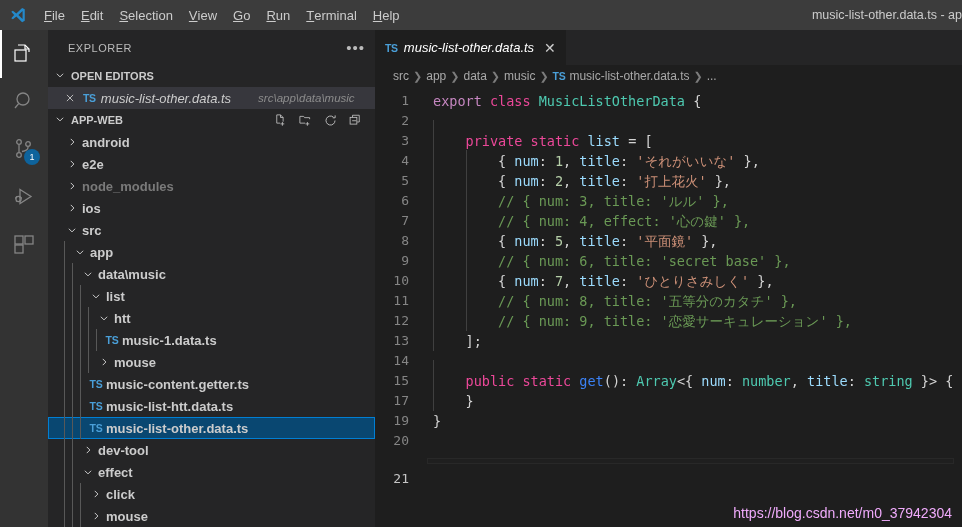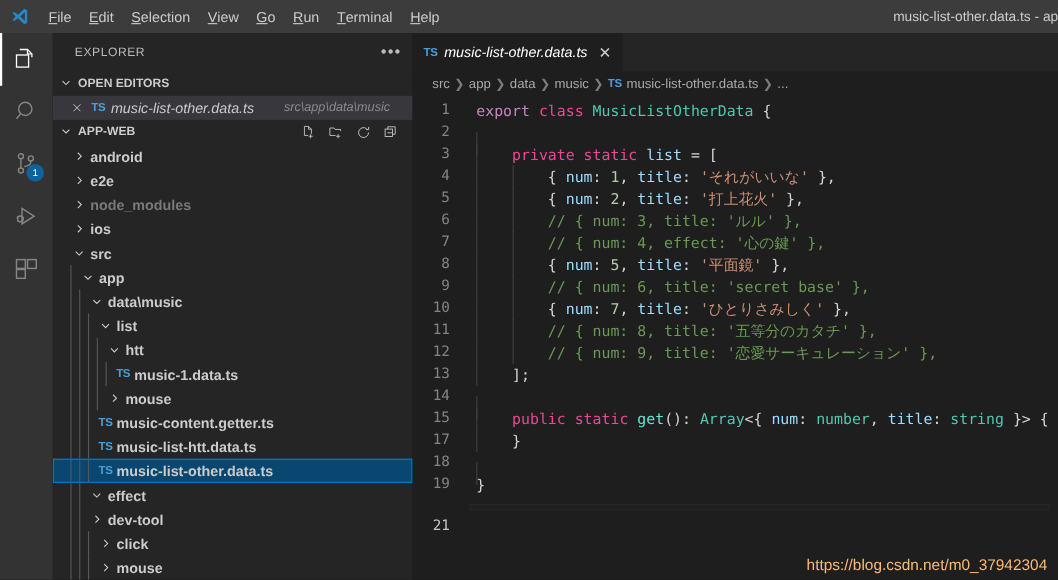--- a/index.html
+++ b/index.html
@@ -127,28 +127,28 @@
   .cline.current .ctext::before {
     content: ""; position: absolute; left: 0px; right: 8px; top: -3px; bottom: -3px;
     border: 1px solid #282828; background: #1f1f1f; pointer-events: none;
   }
   .iguide { position: absolute; top: -1px; height: 21px; width: 1px; background: #404040; }
 
   .k-purple  { color: #c586c0; }
   .k-blue    { color: #ec4899; }
   .k-type    { color: #4ec9b0; }
   .k-var     { color: #9cdcfe; }
-  .k-func    { color: #5eead4; }
+  .k-func    { color: #3b82f6; }
   .k-str     { color: #ce9178; }
   .k-num     { color: #b5cea8; }
   .k-cmt     { color: #6a9955; }
   .k-plain   { color: #d4d4d4; }
 
   .watermark {
-    position: absolute; right: 10px; bottom: 6px; color: #fdba74; font-size: 14px;
+    position: absolute; right: 10px; bottom: 6px; color: #f0abfc; font-size: 14px;
     font-family: "Liberation Sans", sans-serif; pointer-events: none;
   }
 </style>
 </head>
 <body>
 
 <div id="app">
 
   <div class="titlebar">
     <div class="vs-logo">
@@ -455,35 +455,35 @@
               <span class="ts-badge">TS</span>
             </span>
             <span class="label">music-list-other.data.ts</span>
           </div>
           <div class="row tree-row">
             <span class="guide" style="left: 16px;"></span>
             <span class="guide" style="left: 24px;"></span>
             <span class="ind" style="width: 32px;"></span>
             <span class="twisty-cell">
               <svg width="10" height="10" viewBox="0 0 16 16" fill="none" stroke="currentColor" stroke-width="1.6">
+                <path d="M6 3l5 5-5 5"></path>
+              </svg>
+            </span>
+            <span class="label">dev-tool</span>
+          </div>
+          <div class="row tree-row">
+            <span class="guide" style="left: 16px;"></span>
+            <span class="guide" style="left: 24px;"></span>
+            <span class="ind" style="width: 32px;"></span>
+            <span class="twisty-cell">
+              <svg width="10" height="10" viewBox="0 0 16 16" fill="none" stroke="currentColor" stroke-width="1.6">
                 <path d="M3 6l5 5 5-5"></path>
               </svg>
             </span>
             <span class="label">effect</span>
-          </div>
-          <div class="row tree-row">
-            <span class="guide" style="left: 16px;"></span>
-            <span class="guide" style="left: 24px;"></span>
-            <span class="ind" style="width: 32px;"></span>
-            <span class="twisty-cell">
-              <svg width="10" height="10" viewBox="0 0 16 16" fill="none" stroke="currentColor" stroke-width="1.6">
-                <path d="M6 3l5 5-5 5"></path>
-              </svg>
-            </span>
-            <span class="label">dev-tool</span>
           </div>
           <div class="row tree-row">
             <span class="guide" style="left: 16px;"></span>
             <span class="guide" style="left: 24px;"></span>
             <span class="guide" style="left: 32px;"></span>
             <span class="ind" style="width: 40px;"></span>
             <span class="twisty-cell">
               <svg width="10" height="10" viewBox="0 0 16 16" fill="none" stroke="currentColor" stroke-width="1.6">
                 <path d="M6 3l5 5-5 5"></path>
               </svg>
@@ -589,26 +589,26 @@
             </div>
             <div class="cline">
               <span class="ln">15</span>
               <span class="ctext"><span class="iguide" style="left: 6px;"></span><span class="k-plain">    </span><span class="k-blue">public</span><span class="k-plain"> </span><span class="k-blue">static</span><span class="k-plain"> </span><span class="k-func">get</span><span class="k-plain">(): </span><span class="k-type">Array</span><span class="k-plain">&lt;{ </span><span class="k-var">num</span><span class="k-plain">: </span><span class="k-type">number</span><span class="k-plain">, </span><span class="k-var">title</span><span class="k-plain">: </span><span class="k-type">string</span><span class="k-plain"> }&gt; {</span></span>
             </div>
             <div class="cline">
               <span class="ln">17</span>
               <span class="ctext"><span class="iguide" style="left: 6px;"></span><span class="k-plain">    }</span></span>
             </div>
             <div class="cline">
-              <span class="ln">18</span>
-              <span class="ctext"><span class="iguide" style="left: 6px;"></span></span>
-            </div>
-            <div class="cline">
               <span class="ln">19</span>
               <span class="ctext"><span class="k-plain">}</span></span>
+            </div>
+            <div class="cline">
+              <span class="ln">20</span>
+              <span class="ctext"></span>
             </div>
             <div class="cline current">
               <span class="ln">21</span>
               <span class="ctext"></span>
             </div>
           </div>
       </div>
     </div>
   </div>
 

